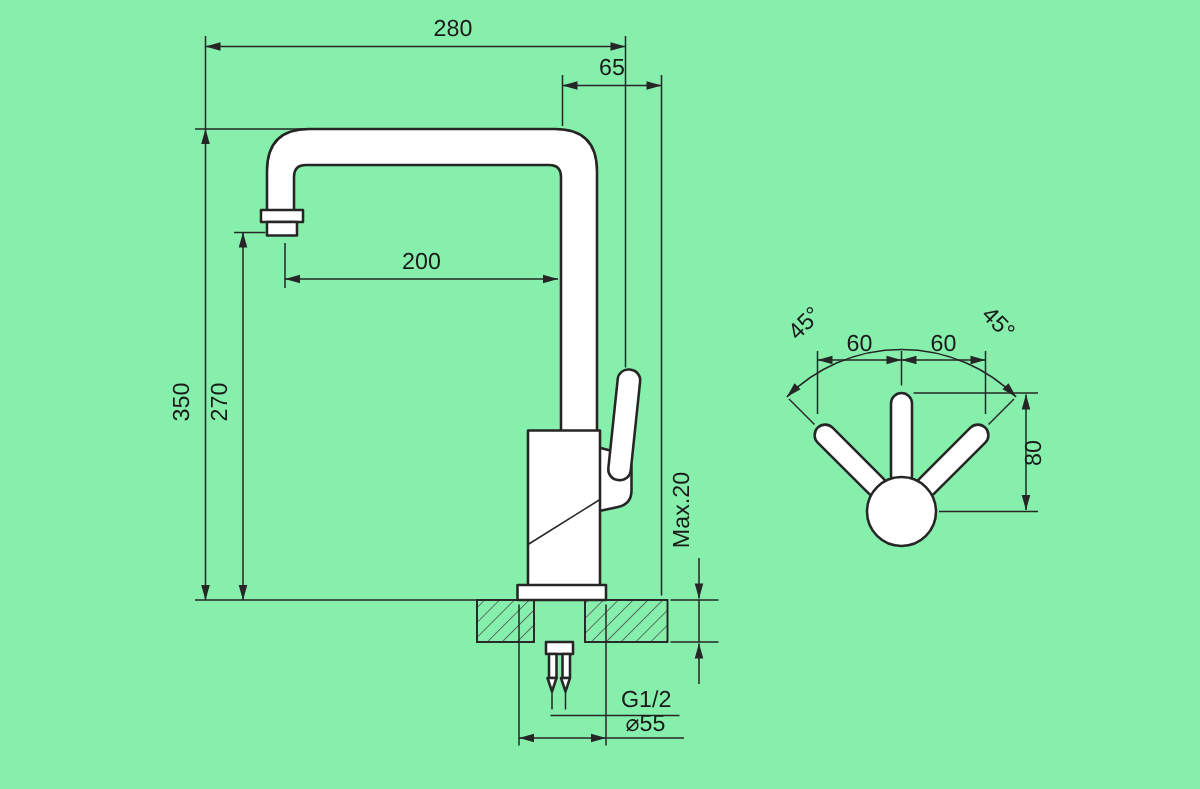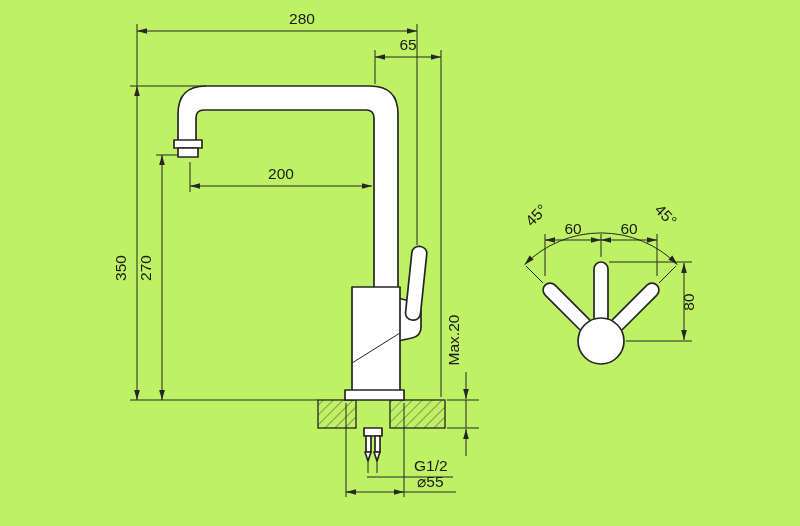--- a/index.html
+++ b/index.html
@@ -1,16 +1,16 @@
 <!DOCTYPE html>
 <html><head>
 <meta charset="utf-8">
 <style>
   html, body { margin: 0; padding: 0; background: #ffffff; }
-  .stage { position: relative; width: 800px; height: 526px; background: #bef264; overflow: hidden; }
+  .stage { position: relative; width: 800px; height: 526px; background: #86efac; overflow: hidden; }
   svg text {
     font-family: "Liberation Sans", sans-serif;
     font-size: 15.5px;
     fill: #1a1a1a;
   }
   .outline { fill: #ffffff; stroke: #262626; stroke-width: 1.7; stroke-linejoin: round; }
   .thin    { fill: none;    stroke: #262626; stroke-width: 1; }
   .dim     { fill: none;    stroke: #262626; stroke-width: 1; }
   .hatchbox{ fill: url(#hatch); stroke: #262626; stroke-width: 1.3; }
 </style>

